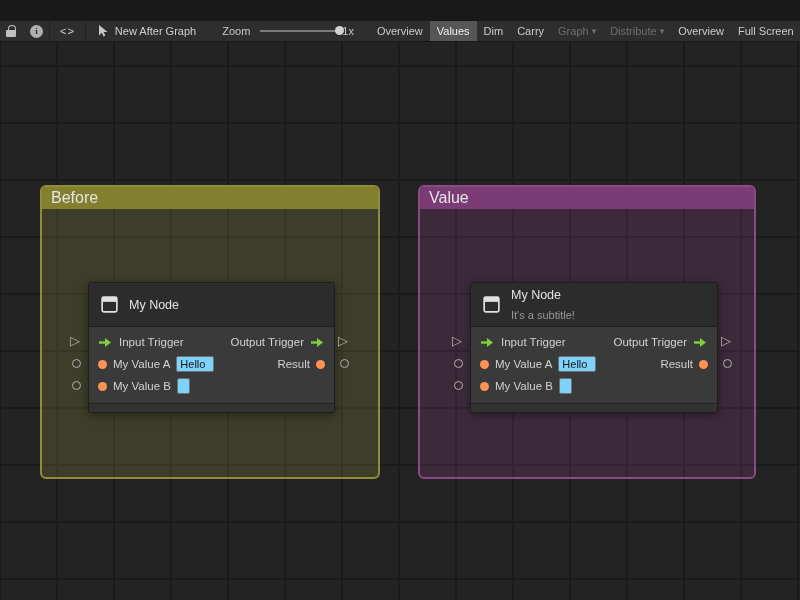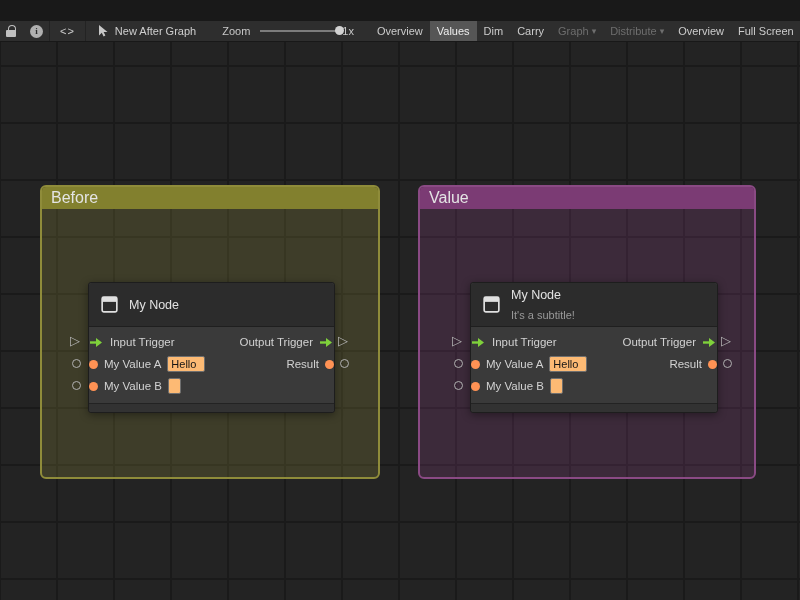--- a/index.html
+++ b/index.html
@@ -53,25 +53,25 @@
 
   
   .node{position:absolute;width:245px;background:#3a3a3a;border:1px solid #1d1d1d;border-radius:3px;
         color:#d4d4d4;font-size:12px;box-shadow:0 2px 8px rgba(0,0,0,0.4);}
   .node-header{height:44px;box-sizing:border-box;display:flex;align-items:center;gap:9px;padding:0 10px;
                background:#2c2c2c;border-bottom:1px solid #1f1f1f;border-radius:3px 3px 0 0;}
   .node-title{font-size:12.5px;color:#e2e2e2;}
   .node-subtitle{font-size:11px;color:#999999;margin-top:7px;}
   .node-subtitle:empty{display:none;}
   .node-rows{padding:4px 0 6px 0;}
-  .prow{display:flex;align-items:center;height:22px;padding:0 0;gap:6px;}
+  .prow{display:flex;align-items:center;height:22px;padding:0 9px;gap:6px;}
   .plabel{color:#d2d2d2;font-size:11.5px;}
   .right{margin-left:auto;}
   .dot{width:9px;height:9px;border-radius:50%;background:#ff9254;flex:0 0 auto;}
-  .vfield{box-sizing:border-box;height:16px;background:#fdba74;border:1px solid #6f6f6f;border-radius:2px;
+  .vfield{box-sizing:border-box;height:16px;background:#7dd3fc;border:1px solid #6f6f6f;border-radius:2px;
           color:#151515;font-size:11px;padding:0 3px;font-family:"Liberation Sans",sans-serif;}
   .vfield.hello{width:38px;}
   .vfield.small{width:13px;}
   .node-footer{height:8px;background:#323232;border-top:1px solid #232323;border-radius:0 0 3px 3px;}
 
   
   .oport-tri{position:absolute;color:#b4b4b4;font-size:13px;line-height:14px;}
   .oport-circle{position:absolute;width:7px;height:7px;border:1.5px solid #b0b0b0;border-radius:50%;background:transparent;}
 </style>
 </head>

